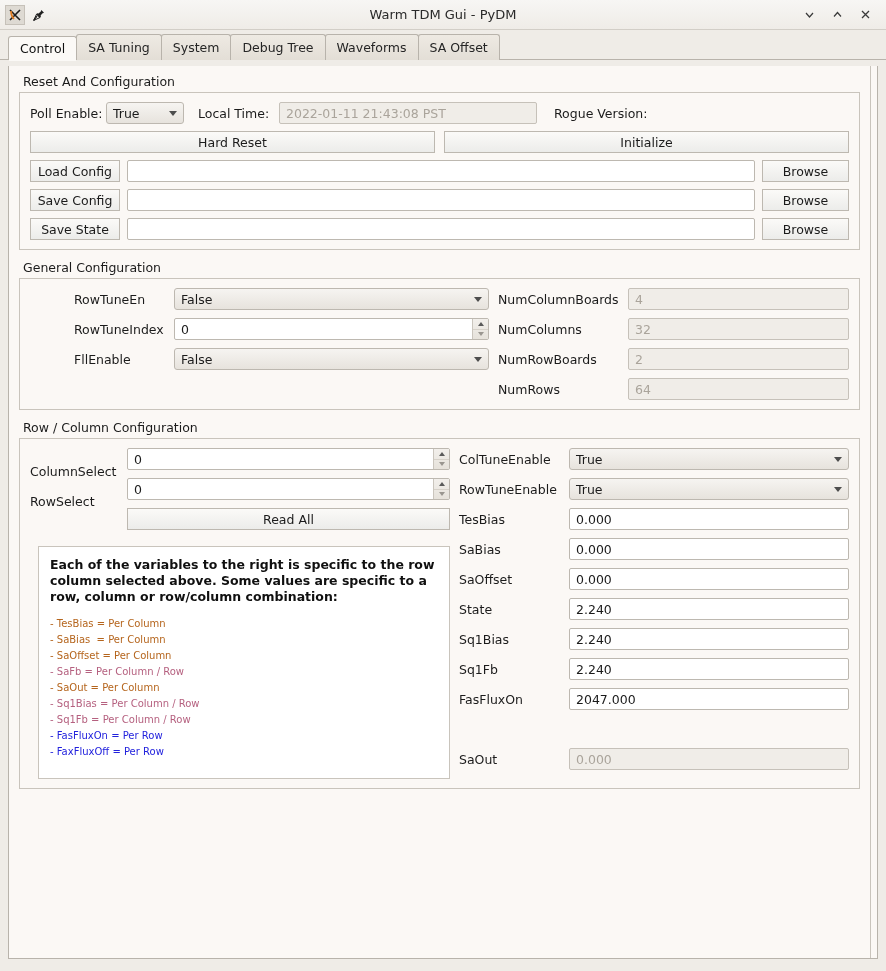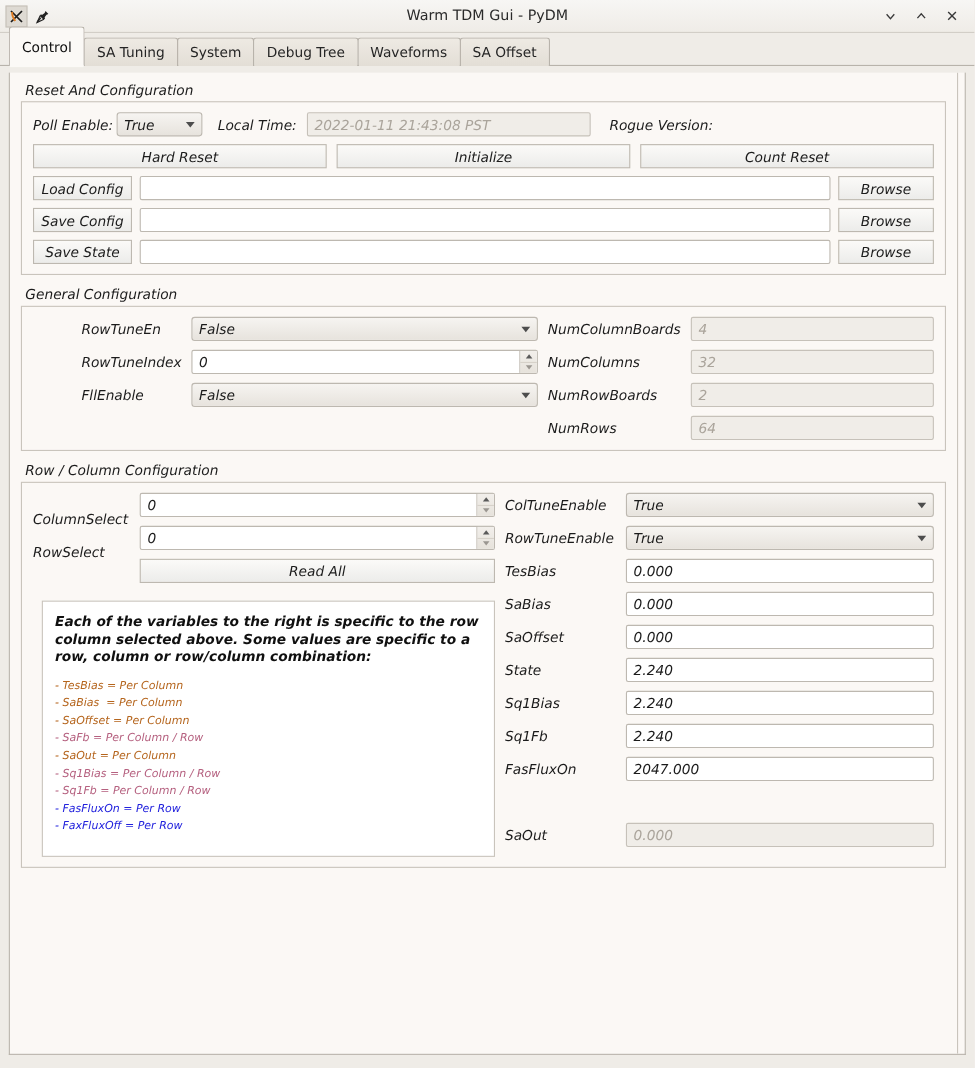--- a/index.html
+++ b/index.html
@@ -67,38 +67,37 @@
     border-bottom: none;
     border-radius: 3px 3px 0 0;
     background: linear-gradient(#eeeae3, #e3ded6);
     color: #252525;
     margin-right: -1px;
     position: relative;
     z-index: 1;
   }
   .tab.active {
     background: #fbf9f6;
-    height: 36px;
+    height: 24px;
     z-index: 3;
     color: #111;
   }
   .tab.active::after {
     content:""; position:absolute; left:0; right:0; bottom:-1px;
     height:2px; background:#fbf9f6;
   }
 
   
   .page {
     position: absolute;
     left: 8px; top: 66px; right: 8px; bottom: 12px;
     background: #fbf8f5;
     border: 1px solid #b8b3ab;
     border-top: none;
     overflow: hidden;
-    font-style: italic;
   }
   .scroll-inner {
     position: absolute; left: 0; top: 0;
     width: 862px; height: 100%;
     border-right: 1px solid #c9c4bc;
     padding: 8px 10px 0 10px;
   }
 
   
   .group { margin-bottom: 10px; }
@@ -325,21 +324,20 @@
           <span class="arrow"></span>
         </div>
         <div class="lbl lbl-time">Local Time:</div>
         <div class="field ro f-time">2022-01-11 21:43:08 PST</div>
         <div class="lbl lbl-rogue">Rogue Version:</div>
       </div>
 
       <div class="rc-row2">
         <div class="btn">Hard Reset</div>
         <div class="btn">Initialize</div>
-        <div class="btn">Count Reset</div>
       </div>
 
       <div class="rc-rowf">
         <div class="btn btn-l">Load Config</div>
         <div class="field"></div>
         <div class="btn btn-b">Browse</div>
       </div>
 
       <div class="rc-rowf">
         <div class="btn btn-l">Save Config</div>

